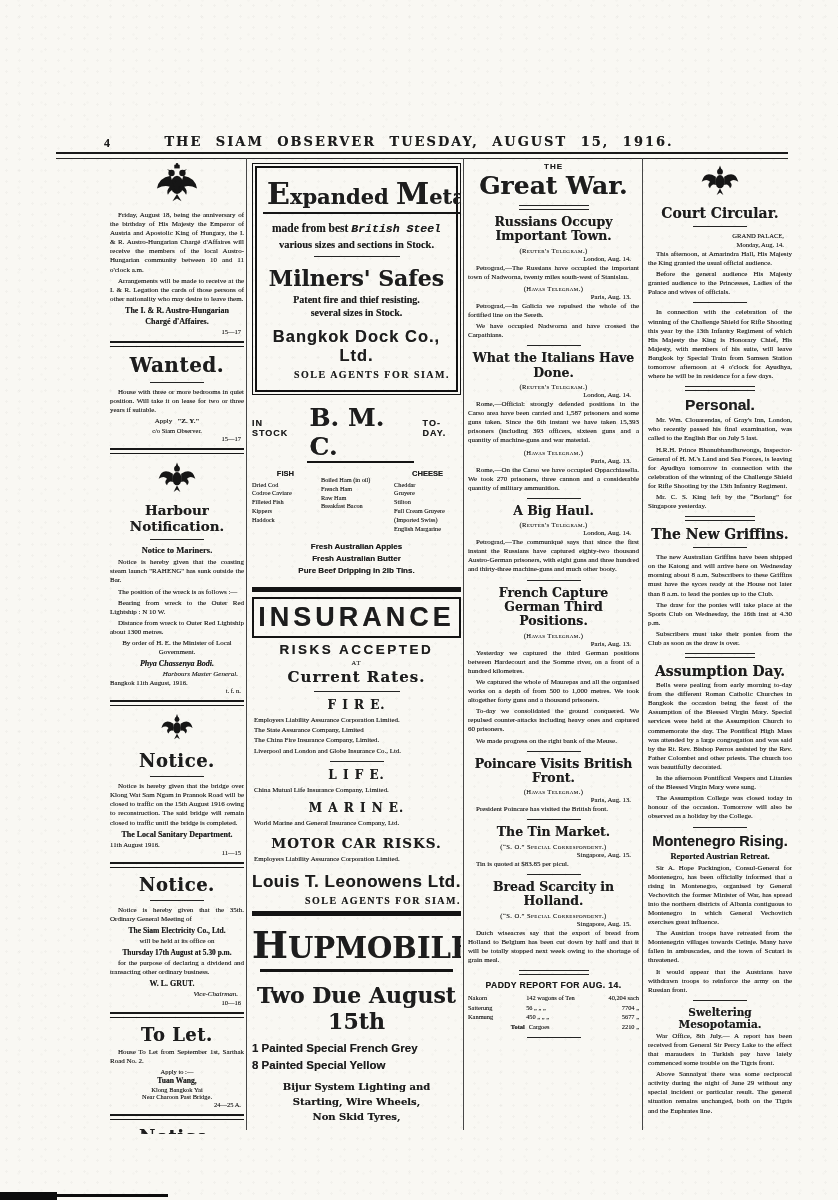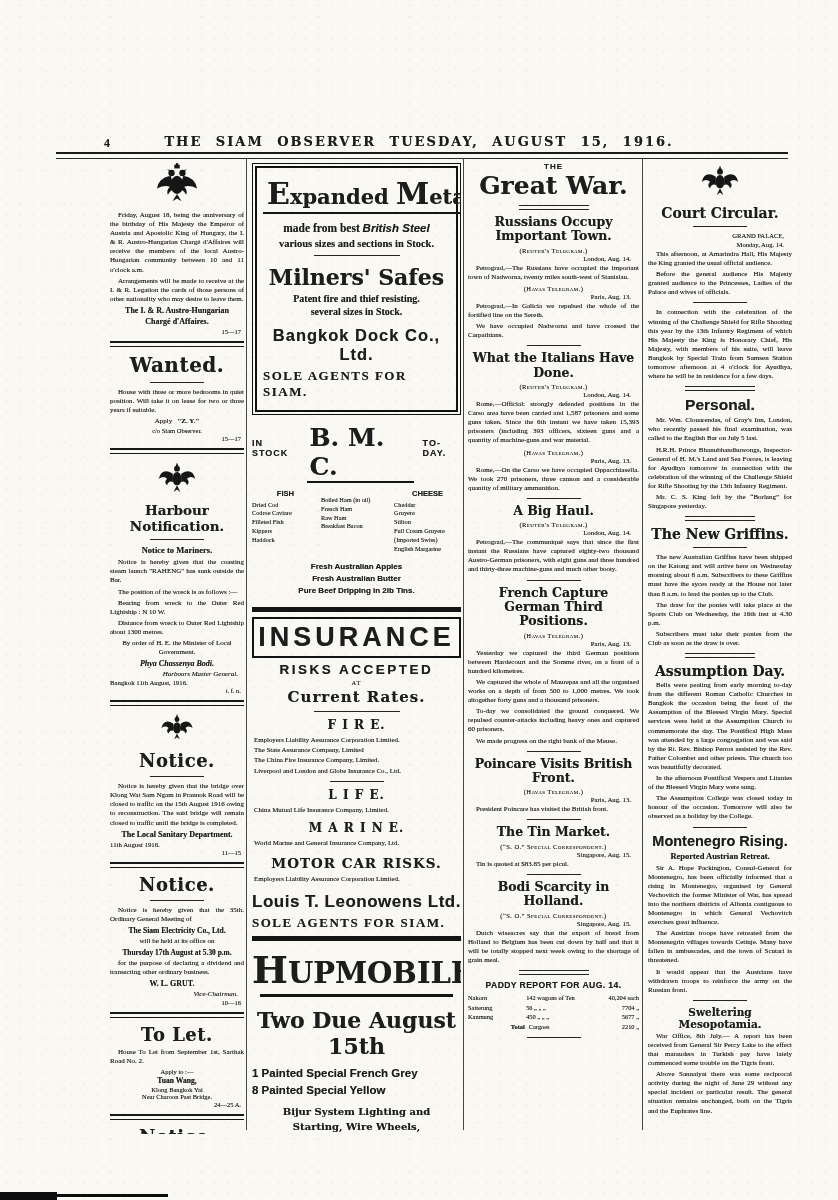--- a/index.html
+++ b/index.html
@@ -58,27 +58,27 @@
   .sigit{font-style:italic;font-size:7px;text-align:right;padding-right:6px;margin:1px 0;}
   
   .emblem{text-align:center;margin:3px 0 4px;}
   
   .adbox{border:1px solid #111;padding:2px;margin:3px 0 8px;}
   .adbox-in{border:2px solid #111;padding:8px 6px 10px;}
   .em-title{text-align:center;font-family:"DejaVu Serif",serif;font-weight:bold;font-size:21px;
         border-bottom:2px solid #161616;display:table;margin:0 auto 8px;padding:0 4px 1px;}
   .em-title .big{font-size:30px;}
   .em-line1{text-align:center;font-weight:bold;font-size:11.5px;margin:4px 0;}
-  .em-line1 .steel{font-family:Liberation Sans, sans-serif;font-style:italic;font-weight:bold;}
+  .em-line1 .steel{font-family:Liberation Mono, monospace;font-style:italic;font-weight:bold;}
   .em-line2{text-align:center;font-weight:bold;font-size:10.5px;margin:3px 0 6px;}
   .milners{text-align:center;font-family:"DejaVu Serif",serif;font-weight:bold;font-size:22px;margin:8px 0 3px;}
   .m-sub{text-align:center;font-weight:bold;font-size:10px;margin:2px 0;}
   .dock{text-align:center;font-family:"Liberation Sans",sans-serif;font-weight:bold;font-size:16.5px;
         letter-spacing:1px;margin:9px 0 4px;}
-  .agents{text-align:left;font-size:13px;letter-spacing:1.5px;font-weight:bold;margin:3px 0 0;}
+  .agents{text-align:right;font-size:10px;letter-spacing:1.5px;font-weight:bold;margin:3px 0 0;}
   .bmc-row{display:flex;align-items:baseline;justify-content:center;gap:9px;margin:4px 0 6px;}
   .bmc-side{font-family:"Liberation Sans",sans-serif;font-weight:bold;font-size:9px;letter-spacing:1px;}
   .bmc-brand{font-family:"DejaVu Serif",serif;font-weight:bold;font-size:25px;
         border-bottom:2.5px solid #141414;padding:0 2px 0;}
   .stock-lists{display:flex;justify-content:space-between;font-size:6.3px;line-height:1.4;}
   .stock-col{width:32%;}
   .stock-col.mid{text-align:left;padding-top:7px;width:34%;}
   .stock-h{font-family:"Liberation Sans",sans-serif;font-weight:bold;font-size:7.6px;margin-bottom:1px;text-align:center;}
   .bmc-banner{font-family:"Liberation Sans",sans-serif;font-weight:bold;font-size:8px;text-align:center;
         line-height:1.55;margin-top:7px;}
@@ -378,21 +378,21 @@
     <div class="dl">Paris, Aug. 13.</div>
     <p class="b">President Poincare has visited the British front.</p>
     <div class="divider"></div>
 
     <div class="h-art">The Tin Market.</div>
     <div class="tg">(“S. O.” Special Correspondent.)</div>
     <div class="dl">Singapore, Aug. 15.</div>
     <p class="b">Tin is quoted at $83.85 per picul.</p>
     <div class="divider"></div>
 
-    <div class="h-art">Bodi Scarcity in Holland.</div>
+    <div class="h-art">Bread Scarcity in Holland.</div>
     <div class="tg">(“S. O.” Special Correspondent.)</div>
     <div class="dl">Singapore, Aug. 15.</div>
     <p class="b">Dutch wiseacres say that the export of bread from Holland to Belgium has been cut down by half and that it will be totally stopped next week owing to the shortage of grain meal.</p>
     <div class="divider2"></div>
 
     <div class="h-paddy">PADDY REPORT FOR AUG. 14.</div>
     <div class="prow">
         <span class="p0">Nakorn</span>
         <span class="p1">142 wagons of Ten</span>
         <span class="p2">40,204 sach</span>

